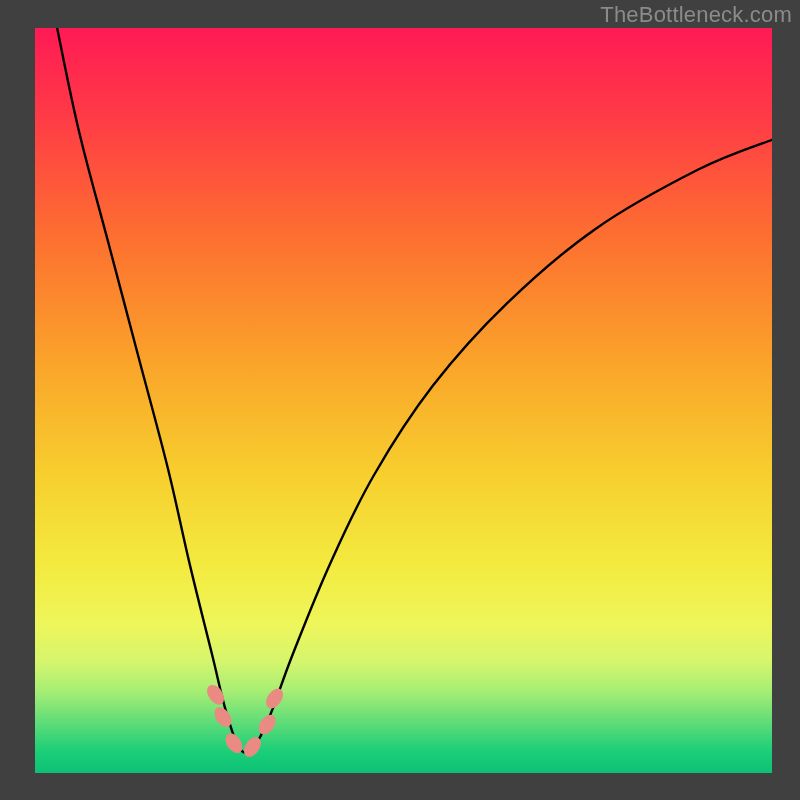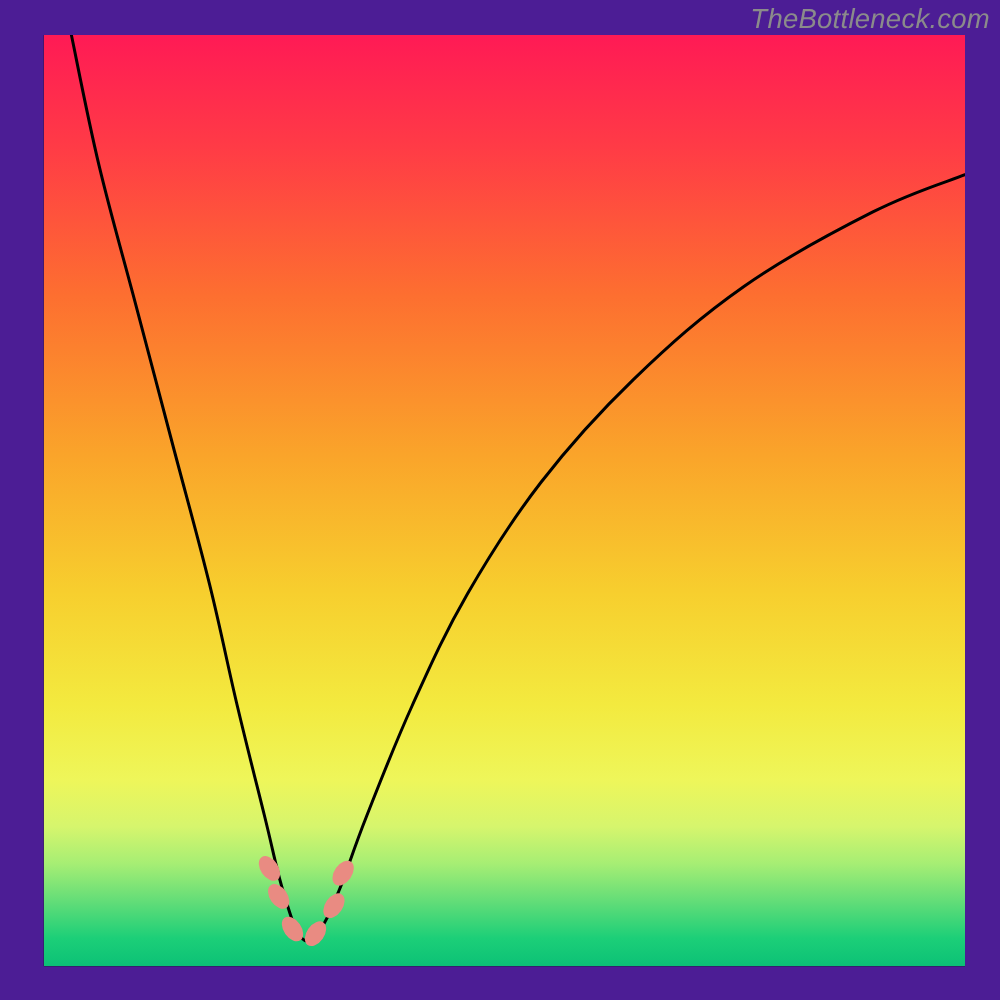--- a/index.html
+++ b/index.html
@@ -10,22 +10,21 @@
     overflow: hidden;
     background: #000;
     font-family: Arial, Helvetica, sans-serif;
   }
   .frame {
     position: absolute;
     left: 0;
     top: 0;
     width: 800px;
     height: 800px;
-    background: #4c1d95;
-    font-style: italic;
+    background: #404040;
   }
   .plot {
     position: absolute;
     background: #000;
   }
   .watermark {
     position: absolute;
     top: 2px;
     right: 8px;
     color: #8b8b8b;

